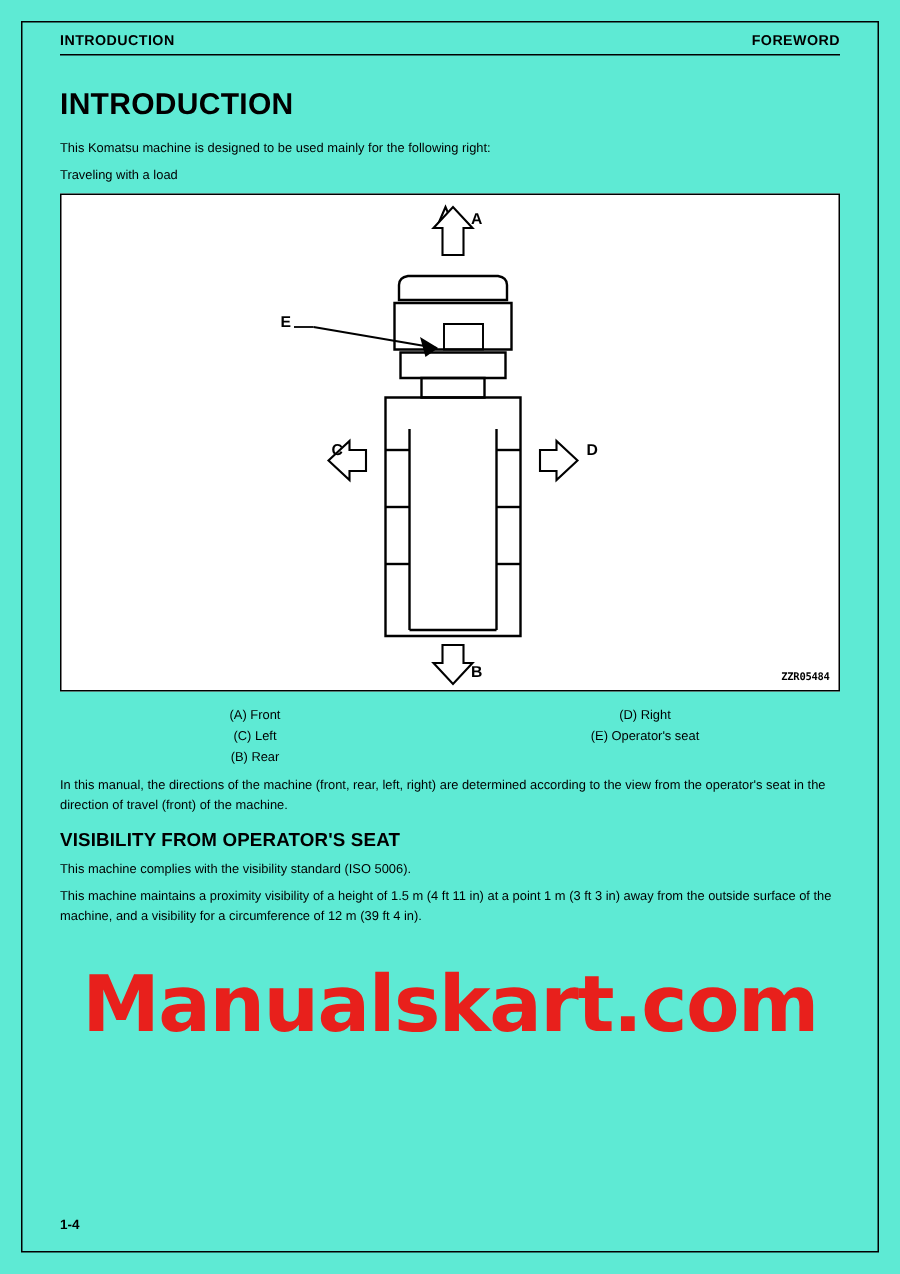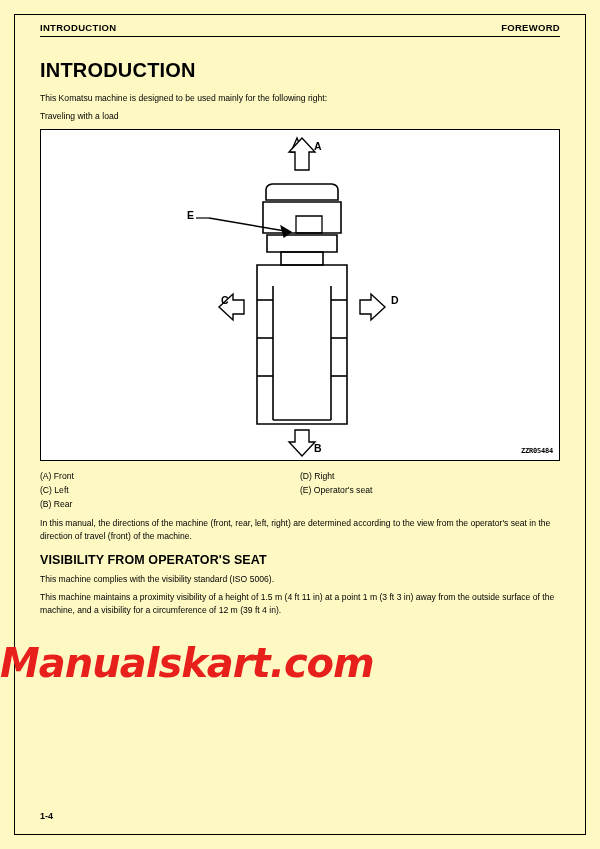--- a/index.html
+++ b/index.html
@@ -8,21 +8,21 @@
     background: #ffffff;
   }
   body {
     font-family: "Liberation Sans", sans-serif;
     color: #000000;
   }
   .page {
     position: relative;
     width: 600px;
     height: 849px;
-    background: #fef9c3;
+    background: #5eead4;
     box-sizing: border-box;
     overflow: hidden;
   }
   .page-frame {
     position: absolute;
     left: 14px;
     top: 14px;
     width: 572px;
     height: 821px;
     border: 1px solid #000;
@@ -88,36 +88,37 @@
     font-weight: bold;
     letter-spacing: -0.2px;
     margin-top: 40px;
   }
   
   .legend {
     display: flex;
     font-size: 8.6px;
     line-height: 14px;
     margin-bottom: 6px;
+    text-align: center;
   }
   .legend .col { width: 50%; }
   .legend .col div { white-space: nowrap; }
 
   
   .watermark {
     position: absolute;
     left: 0;
     right: 0;
     top: 640px;
+    text-align: center;
     font-family: "DejaVu Sans", sans-serif;
-    font-size: 40px;
+    font-size: 52px;
     font-weight: bold;
     color: #e8201c;
     letter-spacing: -1px;
-    font-style: italic;
   }
   .page-num {
     position: absolute;
     left: 40px;
     bottom: 28px;
     font-size: 9px;
     font-weight: bold;
   }
   svg { display: block; }
 </style>

